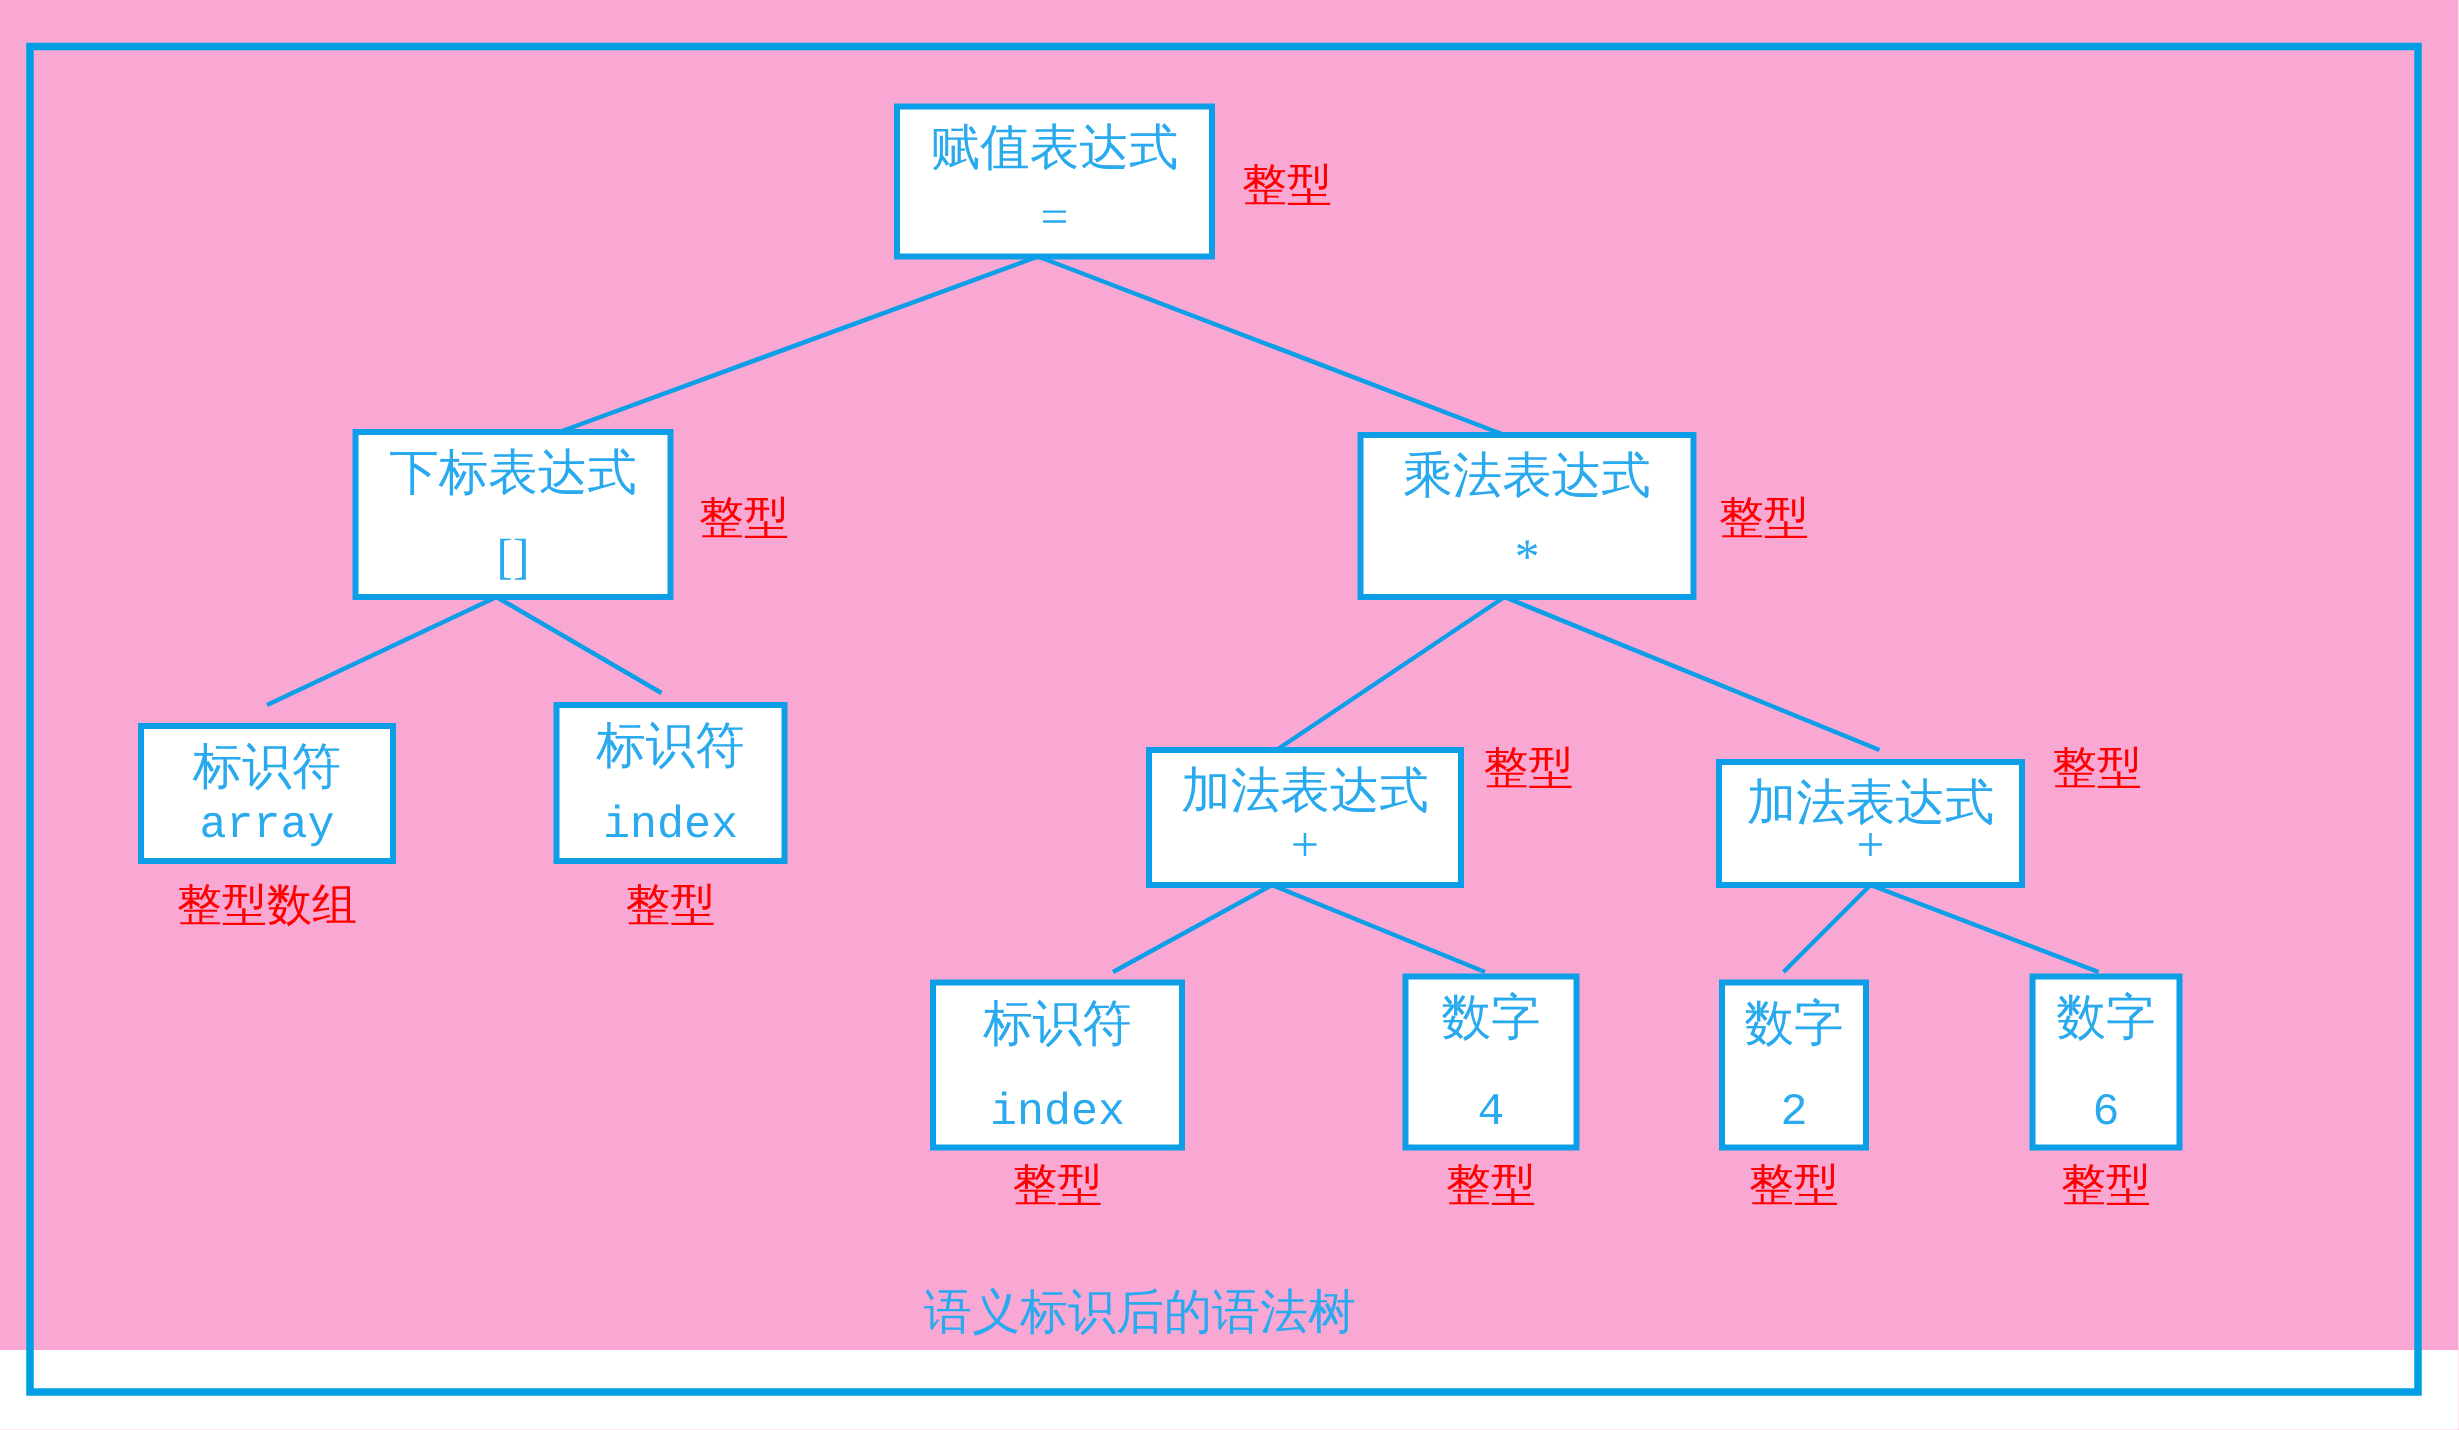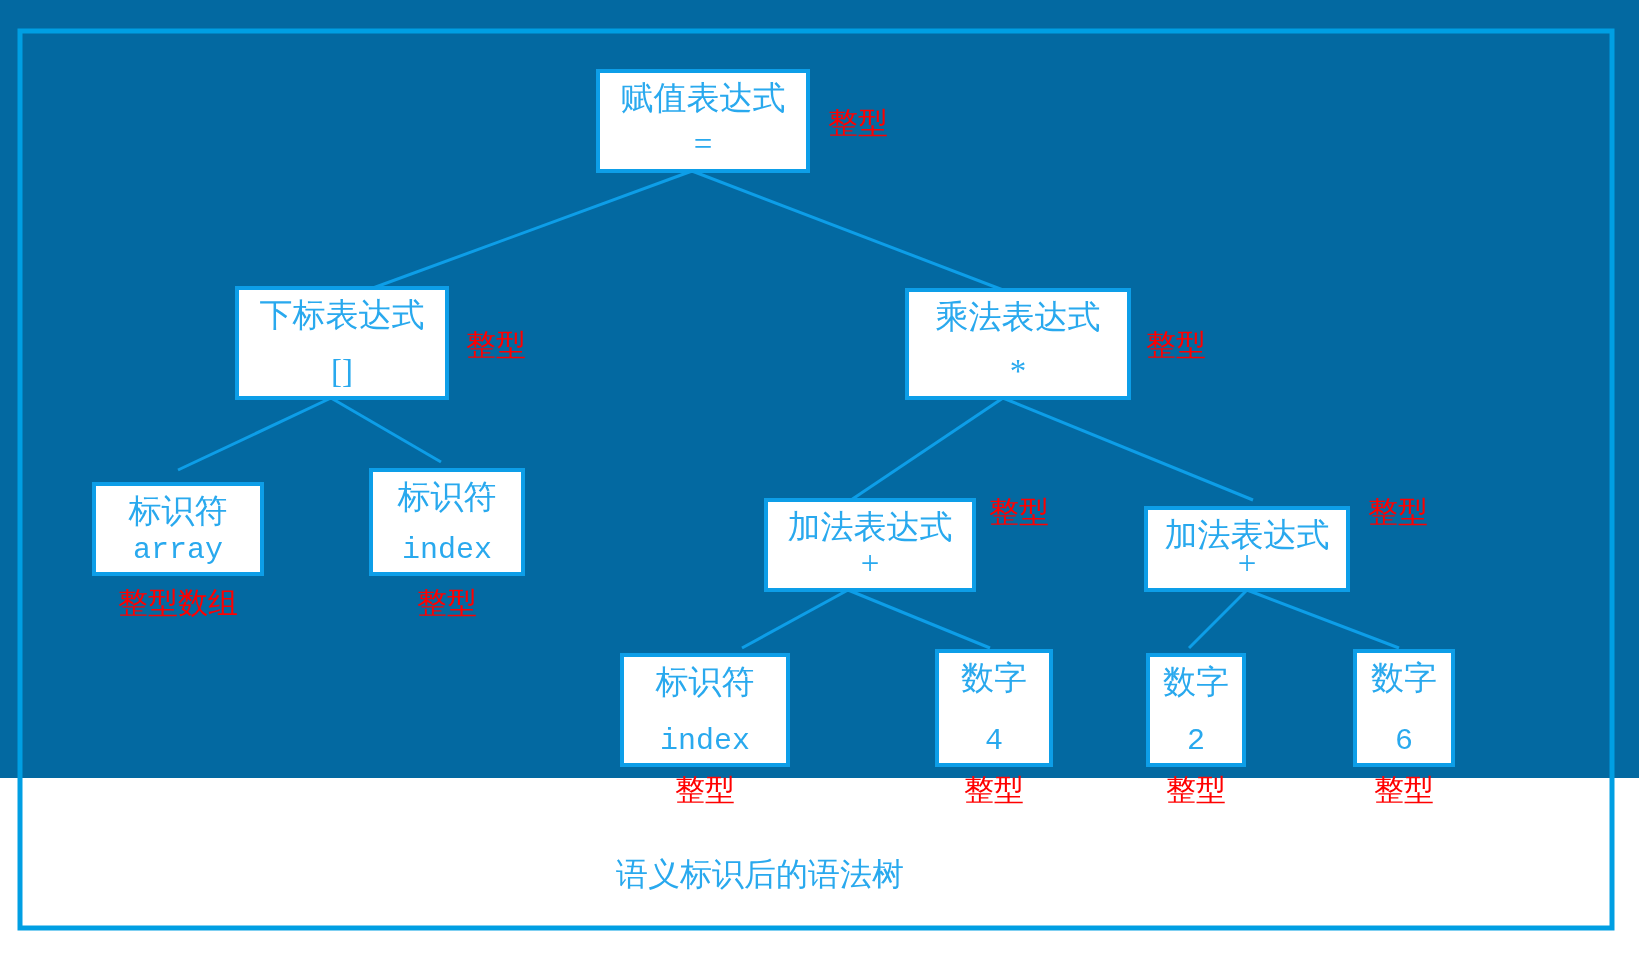--- a/index.html
+++ b/index.html
@@ -9,22 +9,22 @@
   }
   body {
     width: 1639px;
     height: 953px;
     font-family: "Liberation Serif", "DejaVu Serif", serif;
     overflow: hidden;
   }
   #canvas {
     position: relative;
     width: 1639px;
-    height: 778px;
-    background: #0369a1;
+    height: 900px;
+    background: #f9a8d4;
   }
   #tree-svg {
     position: absolute;
     left: 0;
     top: 0;
     width: 1639px;
     height: 953px;
   }
   .frame-rect {
     fill: none;

